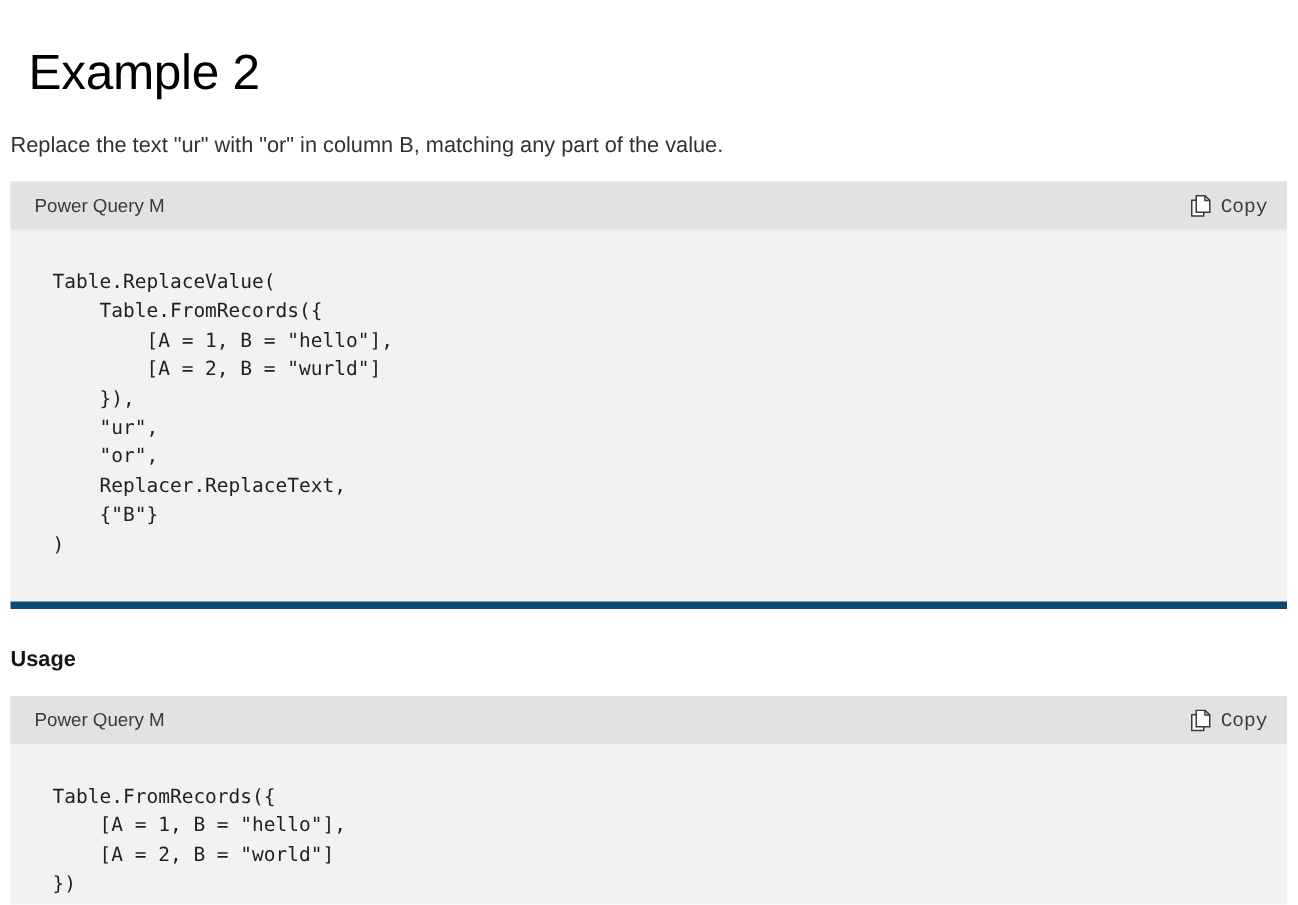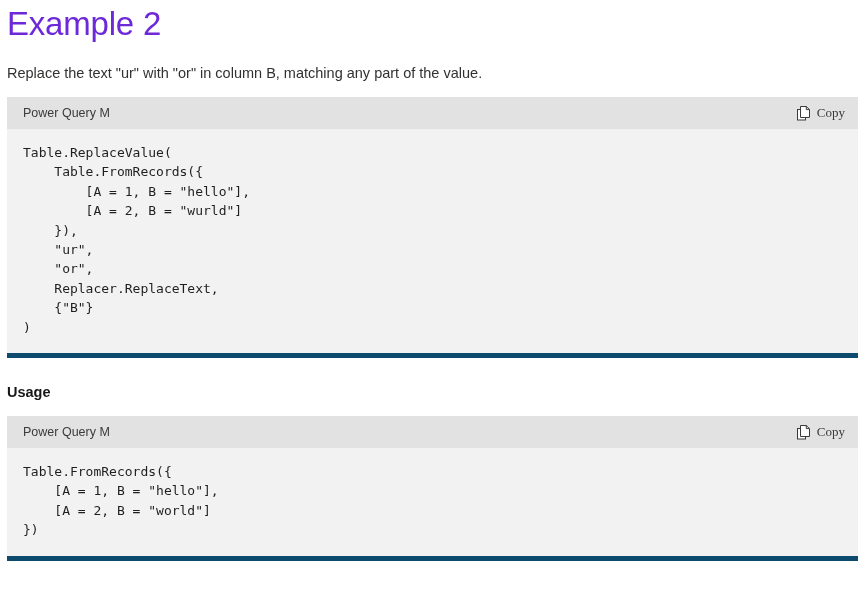--- a/index.html
+++ b/index.html
@@ -17,23 +17,23 @@
   .page {
     padding: 0 7px;
     box-sizing: border-box;
     width: 865px;
   }
   .page-title {
     font-size: 33px;
     font-weight: 300;
     letter-spacing: -0.2px;
     line-height: 40px;
-    margin: 0;
-    padding-top: 4px;
-    color: #6d28d9;
+    margin: 12px;
+    padding-top: 16px;
+    color: #000000;
   }
   .intro {
     font-size: 14.5px;
     line-height: 20px;
     color: #323130;
     margin: 19px 0 0 0;
     font-weight: 400;
   }
   .section-heading {
     font-size: 14.5px;
@@ -65,31 +65,31 @@
   .copy-button {
     display: flex;
     align-items: center;
     gap: 6px;
     font-size: 13px;
     color: #3b3a39;
     cursor: pointer;
     background: none;
     border: none;
     padding: 0;
-    font-family: Liberation Serif, serif;
+    font-family: Liberation Mono, monospace;
   }
   .copy-icon {
     display: inline-block;
     width: 14px;
     height: 15px;
     line-height: 0;
   }
   .code-body {
     padding: 14px 16px 16px 16px;
-    margin: 0;
+    margin: 12px;
   }
   pre.code-text {
     margin: 0;
     font-family: "DejaVu Sans Mono", "Liberation Mono", monospace;
     font-size: 13px;
     line-height: 19.4px;
     color: #1f1f1f;
     white-space: pre;
     tab-size: 4;
   }

